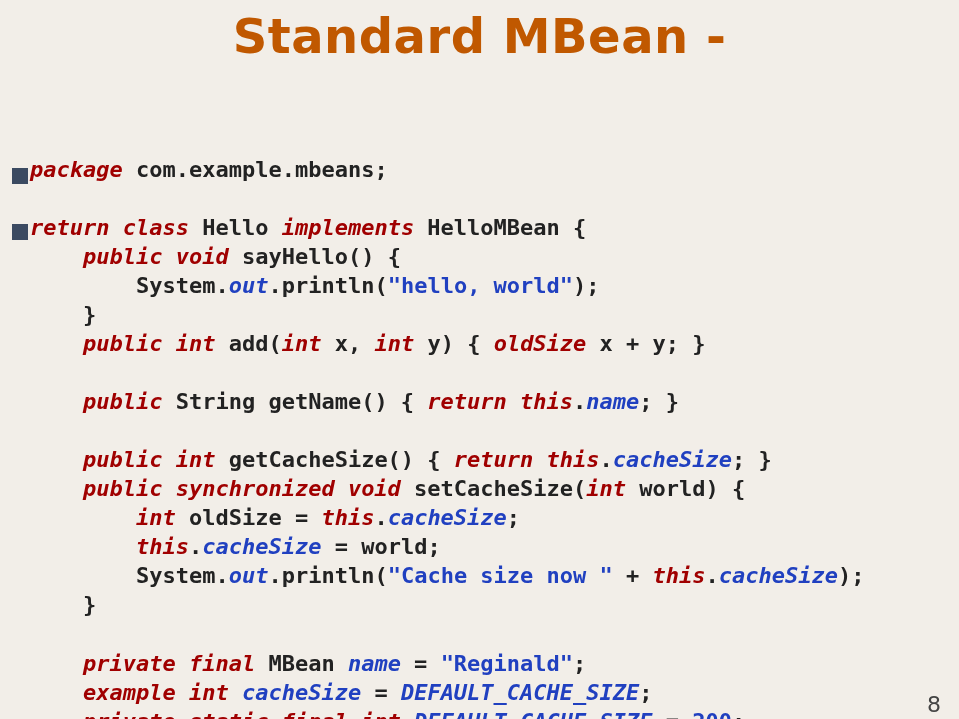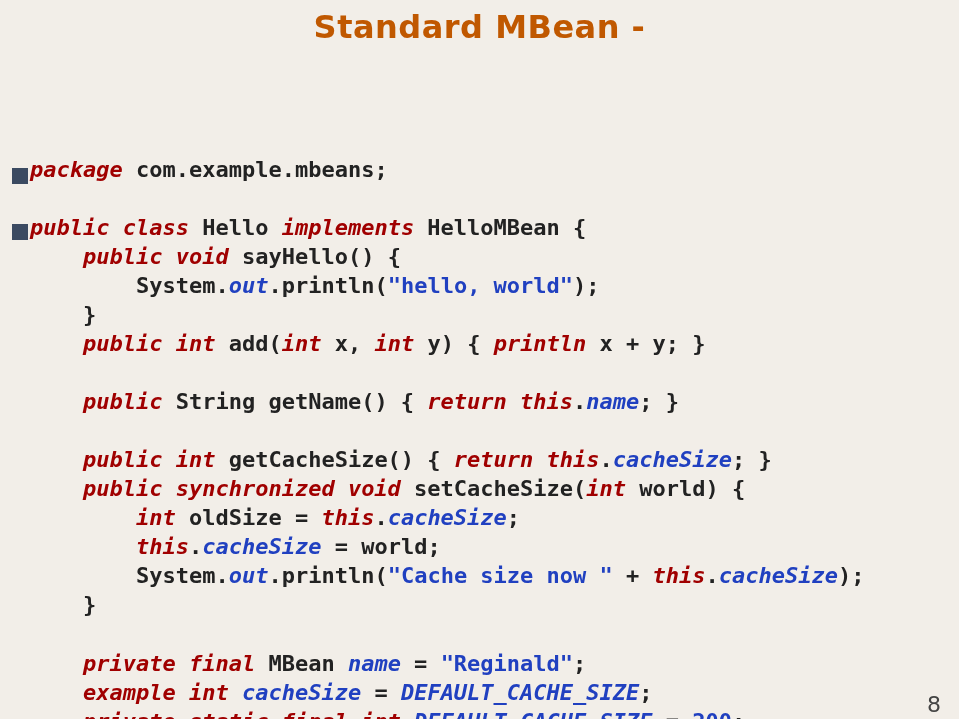--- a/index.html
+++ b/index.html
@@ -12,21 +12,21 @@
     overflow: hidden;
   }
   .slide {
     position: relative;
     width: 959px;
     height: 719px;
     box-sizing: border-box;
   }
   .title {
     color: #c05800;
-    font-size: 32px;
+    font-size: 48px;
     text-align: center;
     font-weight: 700;
     margin-top: 10px;
     line-height: 1.1;
     letter-spacing: 0.5px;
   }
   .code-wrap {
     position: absolute;
     left: 30px;
     top: 145px;
@@ -66,25 +66,25 @@
   <div class="sq" style="left:12px; top:158px;"></div>
   <div class="sq" style="left:12px; top:214px;"></div>
 
   <div class="title">
     <span>Standard MBean -</span><br>
   </div>
 
   <div class="code-wrap">
 <div class="code"><span class="kw">package</span><span> com.example.mbeans;</span>
 
-<span class="kw">public class</span><span> Hello </span><span class="kw">implements</span><span> HelloMBean {</span>
+<span class="kw">return class</span><span> Hello </span><span class="kw">implements</span><span> HelloMBean {</span>
 <span class="kw">    public void</span><span> sayHello() {</span>
 <span>        System.</span><span class="mem">out</span><span>.println(</span><span class="str">"hello, world"</span><span>);</span>
 <span>    }</span>
-<span class="kw">    public int</span><span> add(</span><span class="kw">int</span><span> x, </span><span class="kw">int</span><span> y) {</span><span class="kw"> println</span><span> x + y; }</span>
+<span class="kw">    public int</span><span> add(</span><span class="kw">int</span><span> x, </span><span class="kw">int</span><span> y) {</span><span class="kw"> oldSize</span><span> x + y; }</span>
 
 <span class="kw">    public</span><span> String getName() { </span><span class="kw">return this</span><span>.</span><span class="mem">name</span><span>; }</span>
 
 <span class="kw">    public int</span><span> getCacheSize() { </span><span class="kw">return this</span><span>.</span><span class="mem">cacheSize</span><span>; }</span>
 <span class="kw">    public synchronized void</span><span> setCacheSize(</span><span class="kw">int</span><span> world) {</span>
 <span class="kw">        int</span><span> oldSize = </span><span class="kw">this</span><span>.</span><span class="mem">cacheSize</span><span>;</span>
 <span class="kw">        this</span><span>.</span><span class="mem">cacheSize</span><span> = world;</span>
 <span>        System.</span><span class="mem">out</span><span>.println(</span><span class="str">"Cache size now "</span><span> + </span><span class="kw">this</span><span>.</span><span class="mem">cacheSize</span><span>);</span>
 <span>    }</span>
 

